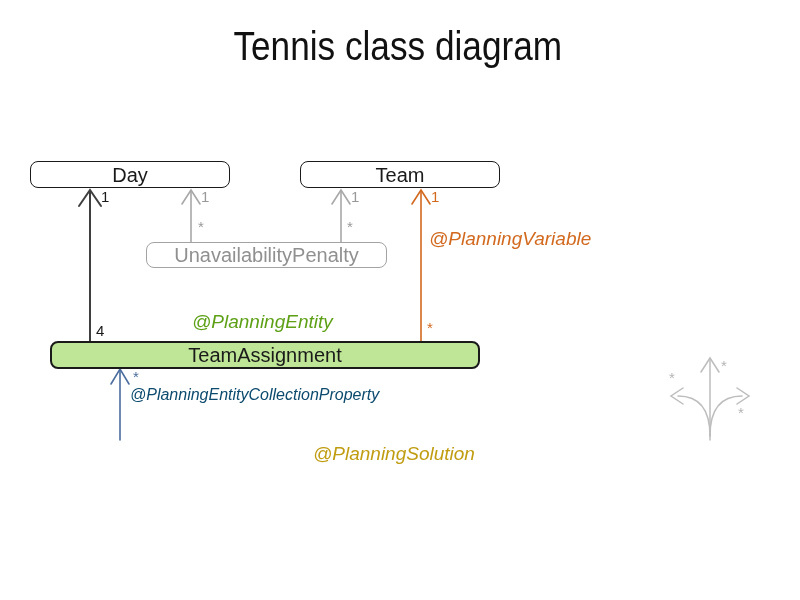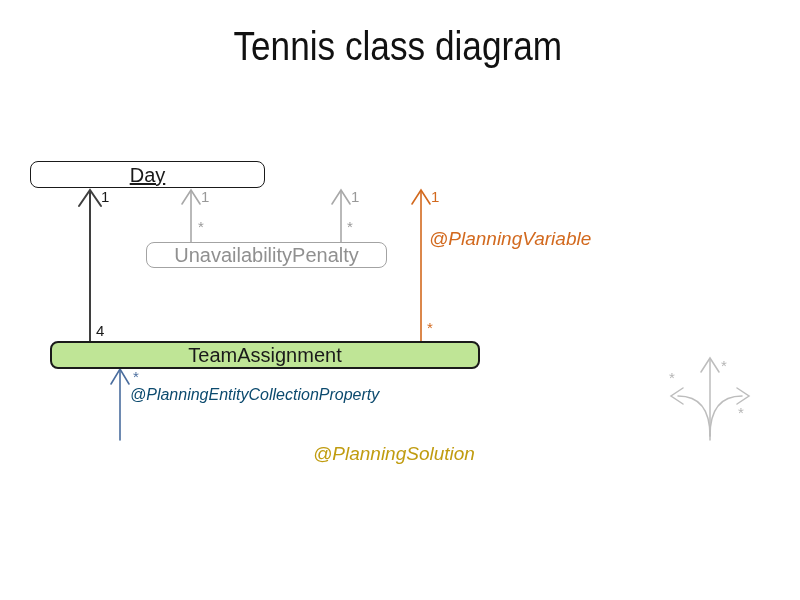--- a/index.html
+++ b/index.html
@@ -11,21 +11,21 @@
   .title{
     display:inline-block;font-size:40px;font-weight:400;color:#111;
     transform:scaleX(0.88);transform-origin:center;white-space:nowrap;line-height:1;
   }
   svg.edges{position:absolute;left:0;top:0;z-index:1;}
   .uml-box{
     position:absolute;z-index:2;box-sizing:border-box;border-radius:8px;
     display:flex;align-items:center;justify-content:center;
     font-size:20px;line-height:1;background:#ffffff;
   }
-  .box-day{left:30px;top:161px;width:235px;height:27px;border:1.5px solid #1a1a1a;text-decoration:underline;}
+  .box-day{left:30px;top:161px;width:200px;height:27px;border:1.5px solid #1a1a1a;}
   .box-team{left:300px;top:161px;width:200px;height:27px;border:1.5px solid #1a1a1a;}
   .box-penalty{left:146px;top:242px;width:241px;height:26px;border:1.5px solid #a3a3a3;color:#909090;}
   .box-assignment{left:50px;top:341px;width:430px;height:28px;border:2px solid #1a1a1a;background:#bfe596;}
   .box-solution{left:32px;top:440px;width:738px;height:28px;border:2px solid #1a1a1a;background:#fcefa5;}
   .lbl{position:absolute;z-index:3;font-size:15px;line-height:1;white-space:nowrap;}
   .mult-dark{color:#1a1a1a;}
   .mult-gray{color:#999999;}
   .mult-orange{color:#d2691e;}
   .mult-blue{color:#4a6d9e;}
   .mult-light{color:#b5b5b5;}
@@ -77,20 +77,23 @@
       <path d="M710,436 C710,412 702,396 678,396"></path>
       <path d="M683,388 L671,396 L683,404"></path>
       <path d="M710,436 C710,412 718,396 742,396"></path>
       <path d="M737,388 L749,396 L737,404"></path>
     </g>
   </svg>
 
   <div class="uml-box box-day">
     <span>Day</span>
   </div>
+  <div class="uml-box box-team">
+    <span>Team</span>
+  </div>
   <div class="uml-box box-assignment">
     <span>TeamAssignment</span>
   </div>
   <div class="uml-box box-penalty">
     <span>UnavailabilityPenalty</span>
   </div>
 
   <div class="lbl mult-dark" style="left:101px;top:189px;">1</div>
   <div class="lbl mult-dark" style="left:96px;top:323px;">4</div>
 
@@ -103,16 +106,17 @@
   <div class="lbl mult-orange" style="left:431px;top:189px;">1</div>
   <div class="lbl mult-orange" style="left:427px;top:320px;">*</div>
 
   <div class="lbl mult-blue" style="left:133px;top:369px;">*</div>
 
   <div class="lbl mult-light" style="left:721px;top:358px;">*</div>
   <div class="lbl mult-light" style="left:669px;top:370px;">*</div>
   <div class="lbl mult-light" style="left:738px;top:405px;">*</div>
 
   <div class="ann ann-variable">@PlanningVariable</div>
+  <div class="ann ann-entity">@PlanningEntity</div>
   <div class="ann ann-pecp">@PlanningEntityCollectionProperty</div>
   <div class="ann ann-solution">@PlanningSolution</div>
 
 </div>
 
 </body></html>

